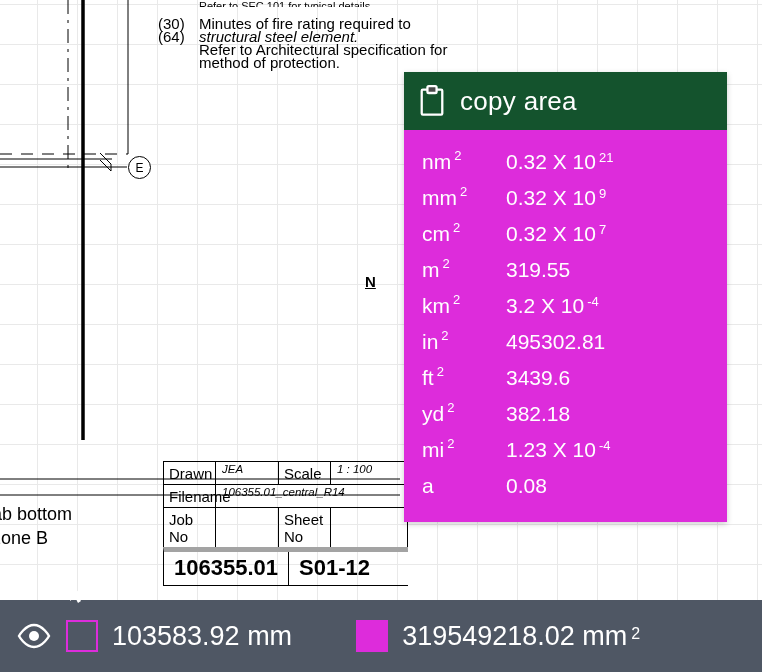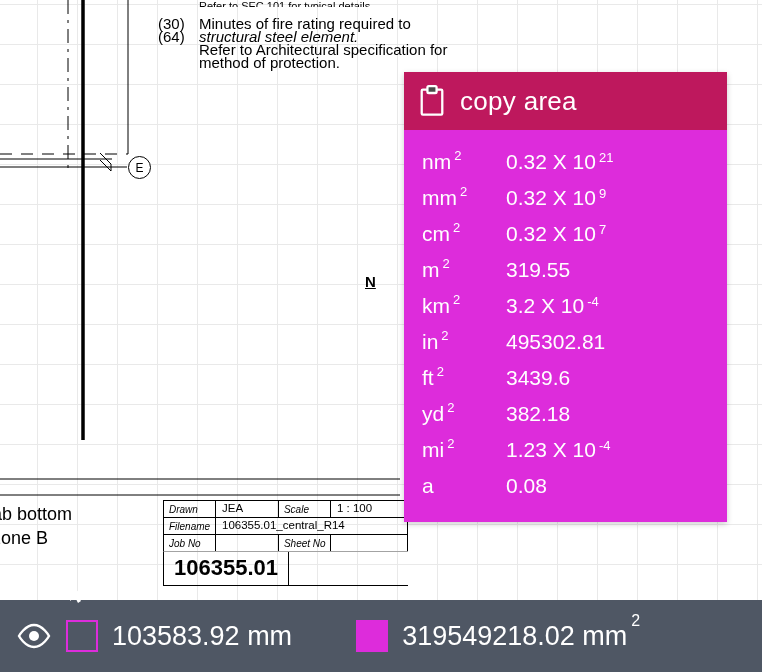--- a/index.html
+++ b/index.html
@@ -37,52 +37,52 @@
   .compass svg { display:block; }
   .compass { position: absolute; }
 
   .copyright { position: absolute; font-size: 10.5px; color: #000; }
 
   
   .titleblock { position: absolute; left: -8px; bottom: 72px; width: 420px; }
   .titleblock .outer { border-top: 1.2px solid #000; border-bottom: 1.2px solid #000; }
   .left-text-row { position:absolute; left: -8px; font-size: 18px; }
   .tb-grid { display:grid; grid-template-columns: 52px auto 52px auto; border-left:1px solid #000; }
-  .tb-label { font-size:10px; padding:3px 4px 2px 5px; border-top:1px solid #000; border-right:1px solid #000;font-style:italic; }
-  .tb-value { font-size:11.5px; padding:1px 4px 2px 6px; border-top:1px solid #000; border-right:1px solid #000; }
+  .tb-label { font-size:15px; padding:3px 4px 2px 5px; border-top:1px solid #000; border-right:1px solid #000; }
+  .tb-value { font-size:11.5px; padding:1px 4px 2px 6px; border-top:1px solid #000; border-right:1px solid #000;font-style:italic; }
   .tb-grid > div:nth-child(-n+4){ border-top:none; }
-  .tb-big-row { display:flex; border-left:1px solid #000; border-top:1px solid #a3a3a3; align-items: flex-end; }
+  .tb-big-row { display:flex; border-left:1px solid #000; border-top:5px solid #a3a3a3; align-items: flex-end; }
   .tb-big-row .big { font-size:22px; font-weight:600; padding:3px 10px 4px 10px; }
   .tb-big-row .sep { width:1px; align-self:stretch; background:#000; }
 
   
   .popup { position: absolute; top: 72px; right: 35px; width: 323px; box-shadow: 0 2px 6px rgba(0,0,0,.2); }
   .popup-header {
-    height: 58px; background: #be185d; color: #fff; display: flex; align-items: center;
+    height: 58px; background: #14532d; color: #fff; display: flex; align-items: center;
     padding-left: 14px; gap: 14px; font-size: 26px; letter-spacing: .3px; cursor: pointer;
   }
   .popup-header svg { flex: none; }
   .popup-body { background: #dd2cdb; color: #fff; padding: 14px 18px 18px 18px; }
   .popup-row { display: flex; align-items: baseline; gap: 18px; padding: 6px 0; font-size: 21px; }
   .popup-row .unit { width: 66px; display: inline-flex; align-items: center; }
   .popup-row .unit .base { }
   .popup-row .unit .exp { font-size: 13px; position: relative; top: -7px; margin-left: 3px; }
   .popup-row .val { display: inline-flex; align-items: baseline; }
   .popup-row .val .vexp { font-size: 13px; position: relative; top: -7px; margin-left: 3px; }
 
   
   .statusbar {
     position: absolute; left:0; right:0; bottom:0; height: 72px; background: #4f5764; color:#fff;
     display:flex; align-items:center; padding-left: 16px; gap: 14px; font-size: 27px;
   }
   .statusbar .eye { display:flex; align-items:center; }
   .statusbar .swatch { width: 32px; height: 32px; display:inline-block; }
   .statusbar .sw-outline { border: 2.5px solid #dd2cdb; }
   .statusbar .sw-fill   { background: #dd2cdb; }
-  .statusbar .metric { display:inline-flex; align-items:flex-start; gap:2px; }
+  .statusbar .metric { display:inline-flex; align-items:flex-end; gap:2px; }
   .statusbar .metric .exp { font-size: 16px; position:relative; top:-9px; margin-left:2px; }
   .statusbar .gap { width: 36px; }
 
   .cursor-ptr { position:absolute; left: 69px; bottom: 61px; }
 </style>
 </head>
 <body>
 
 <div class="grid-bg"></div>
 
@@ -136,20 +136,21 @@
         <div class="tb-label">Filename</div>
         <div class="tb-value" style="grid-column: span 3">106355.01_central_R14</div>
         <div class="tb-label">Job No</div>
         <div class="tb-value" style="border-right:1px solid #000"></div>
         <div class="tb-label">Sheet No</div>
         <div class="tb-value"></div>
       </div>
       <div class="tb-big-row">
         <div class="big">106355.01</div>
         <div class="sep"></div>
+        <div class="big">S01-12</div>
       </div>
     </div>
   </div>
 </div>
 
 <div class="popup">
   <div class="popup-header">
     <svg width="28" height="32" viewBox="0 0 24 28">
       <rect x="3" y="4" width="18" height="22" rx="1" fill="none" stroke="#fff" stroke-width="2"></rect>
       <rect x="8" y="1" width="8" height="6" rx="1.2" fill="#4a4a4a" stroke="#fff" stroke-width="2"></rect>

